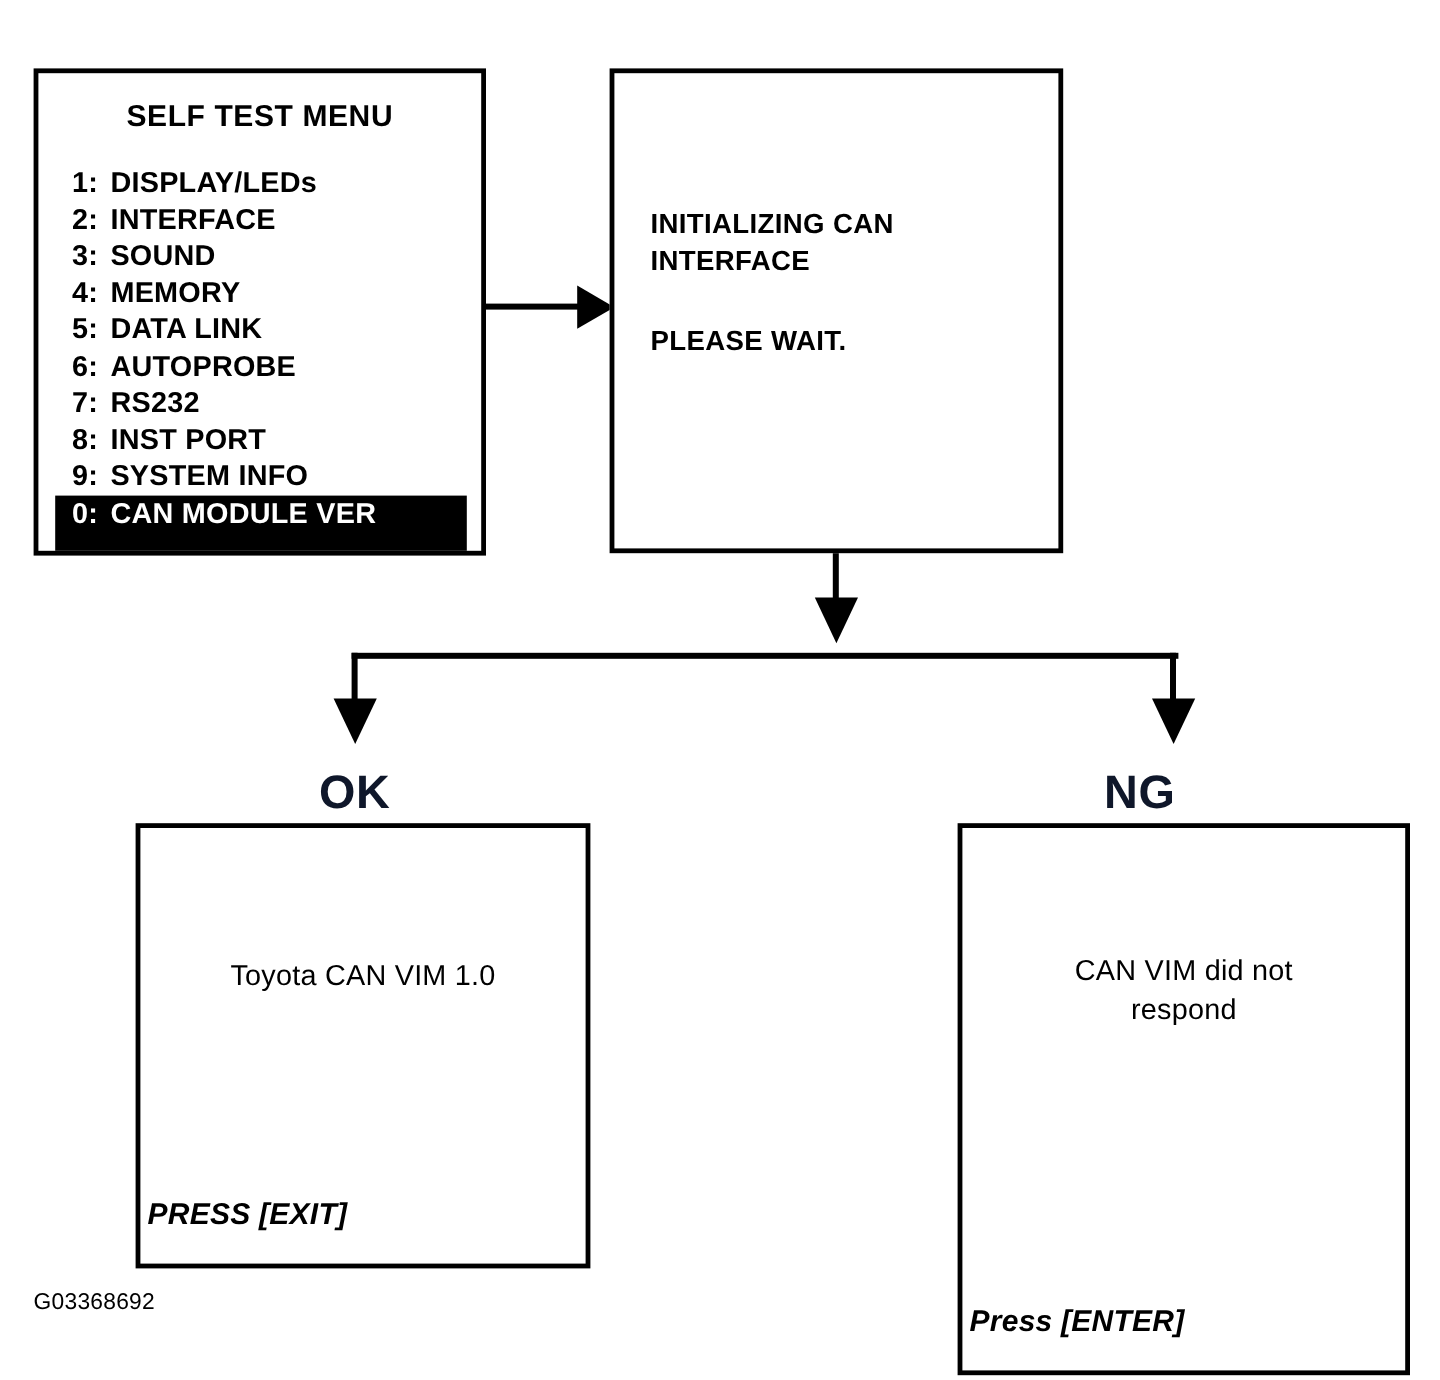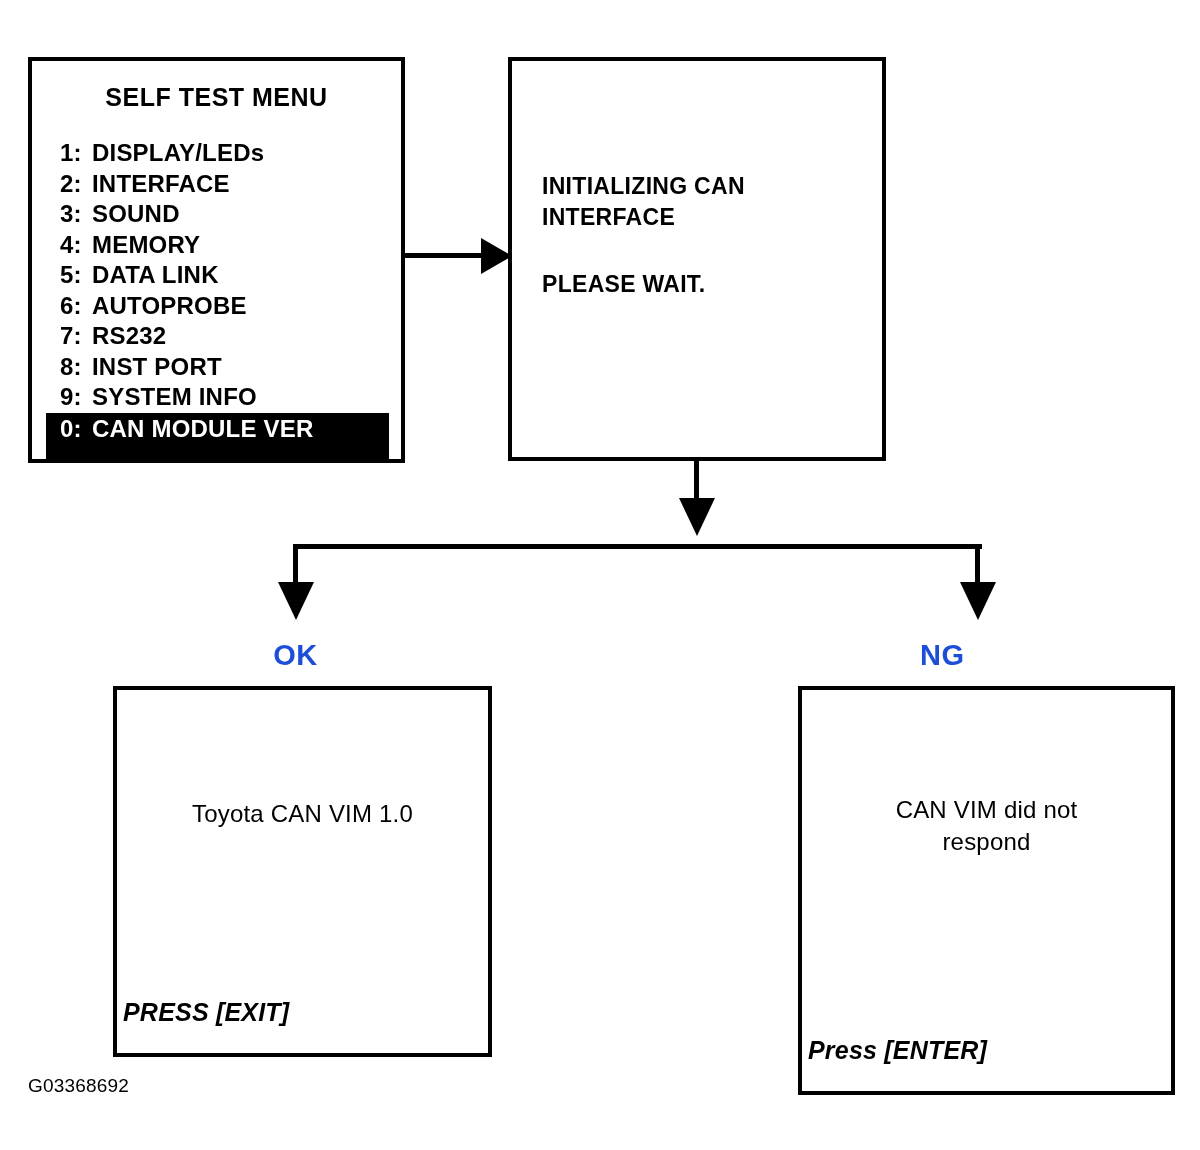--- a/index.html
+++ b/index.html
@@ -96,21 +96,21 @@
   #ok-box {
     left: 113px;
     top: 686px;
     width: 379px;
     height: 371px;
   }
   #ng-box {
     left: 798px;
     top: 686px;
     width: 377px;
-    height: 409px;
+    height: 460px;
   }
   .result-msg {
     position: absolute;
     left: 6px;
     right: 6px;
     top: 108px;
     text-align: center;
     font-size: 24px;
     font-weight: normal;
     line-height: 32px;
@@ -169,23 +169,23 @@
   #conn-left-line { left: 293px; top: 544px; height: 52px; }
   #conn-left-head { left: 278px; top: 582px; }
 
   
   #conn-right-line { left: 975px; top: 544px; height: 52px; }
   #conn-right-head { left: 960px; top: 582px; }
 
   
   .branch-label {
     position: absolute;
-    font-size: 29px;
-    font-weight: bold;
-    color: #1d4ed8;
+    font-size: 39px;
+    font-weight: bold;
+    color: #0f172a;
     letter-spacing: 0.5px;
   }
   #label-ok { left: 238px; top: 639px; width: 115px; text-align: center; }
   #label-ng { left: 920px; top: 639px; width: 115px; }
 
   
   #figure-caption {
     position: absolute;
     left: 28px;
     top: 1075px;

